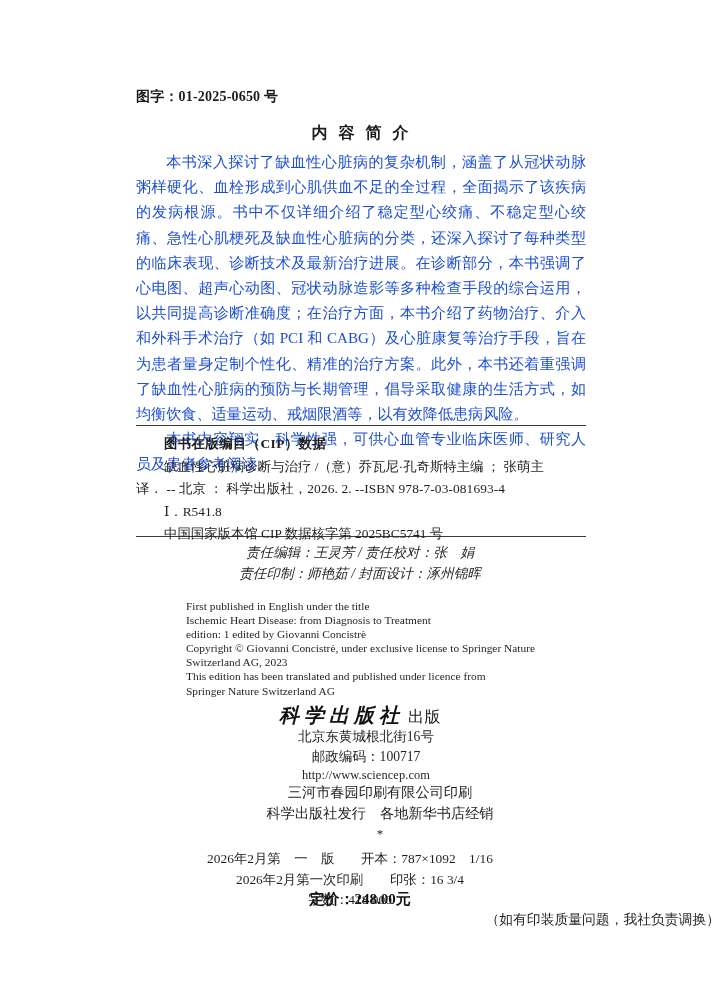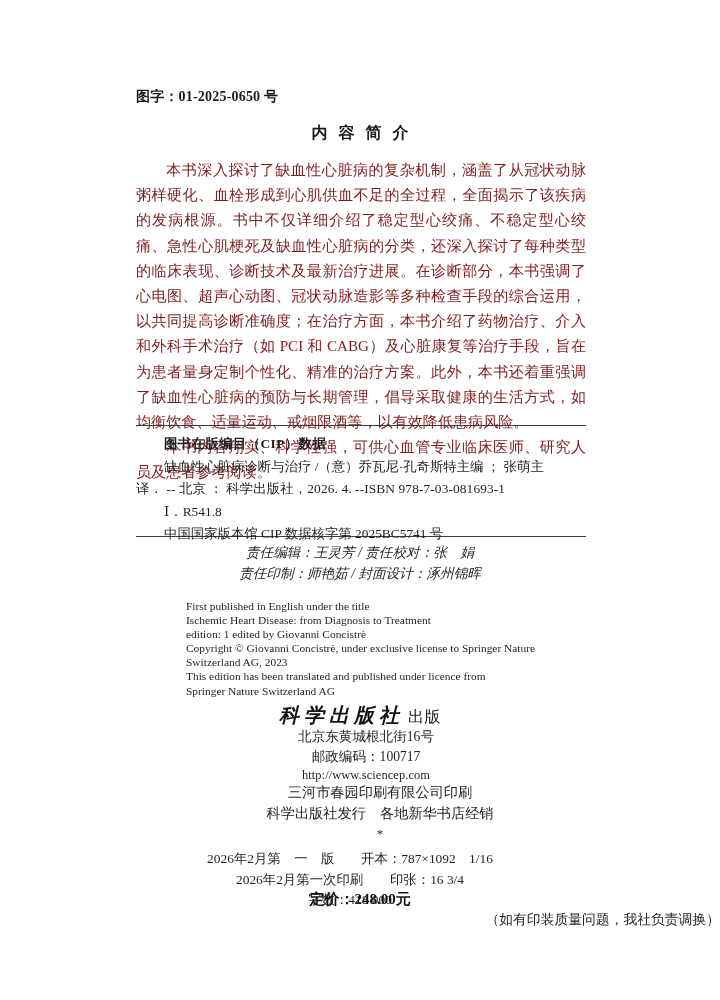--- a/index.html
+++ b/index.html
@@ -48,27 +48,27 @@
     font-weight: bold;
     letter-spacing: 11px;
     text-indent: 11px;
     color: #1c1c1c;
   }
 
   
   .abstract {
     position: absolute;
     left: 136px;
-    top: 158px;
+    top: 150px;
     width: 450px;
     font-size: 15.1px;
     line-height: 25.2px;
     text-align: justify;
     text-justify: inter-ideograph;
-    color: #7f1d1d;
+    color: #1d4ed8;
   }
   .abstract p {
     margin: 0;
     text-indent: 2em;
   }
 
   
   .rule {
     position: absolute;
     left: 136px;
@@ -246,21 +246,21 @@
     <p>本书深入探讨了缺血性心脏病的复杂机制，涵盖了从冠状动脉粥样硬化、血栓形成到心肌供血不足的全过程，全面揭示了该疾病的发病根源。书中不仅详细介绍了稳定型心绞痛、不稳定型心绞痛、急性心肌梗死及缺血性心脏病的分类，还深入探讨了每种类型的临床表现、诊断技术及最新治疗进展。在诊断部分，本书强调了心电图、超声心动图、冠状动脉造影等多种检查手段的综合运用，以共同提高诊断准确度；在治疗方面，本书介绍了药物治疗、介入和外科手术治疗（如 PCI 和 CABG）及心脏康复等治疗手段，旨在为患者量身定制个性化、精准的治疗方案。此外，本书还着重强调了缺血性心脏病的预防与长期管理，倡导采取健康的生活方式，如均衡饮食、适量运动、戒烟限酒等，以有效降低患病风险。</p>
     <p>本书内容翔实、科学性强，可供心血管专业临床医师、研究人员及患者参考阅读。</p>
   </div>
 
   <div class="rule rule-cip-top"></div>
   <div class="rule rule-cip-bottom"></div>
 
   <div class="cip">
     <div class="cip-title">图书在版编目（CIP）数据</div>
     <div class="cip-line-1">缺血性心脏病诊断与治疗 /（意）乔瓦尼·孔奇斯特主编 ； 张萌主</div>
-    <div class="cip-line-2">译． -- 北京 ： 科学出版社，2026. 4. --ISBN 978-7-03-081693-1</div>
+    <div class="cip-line-2">译． -- 北京 ： 科学出版社，2026. 2. --ISBN 978-7-03-081693-4</div>
     <div class="cip-line-3">Ⅰ．R541.8</div>
     <div class="cip-line-4">中国国家版本馆 CIP 数据核字第 2025BC5741 号</div>
   </div>
 
   <div class="credits">
     <div>责任编辑：王灵芳 / 责任校对：张　娟</div>
     <div>责任印制：师艳茹 / 封面设计：涿州锦晖</div>
   </div>
 
   <div class="copyright">

